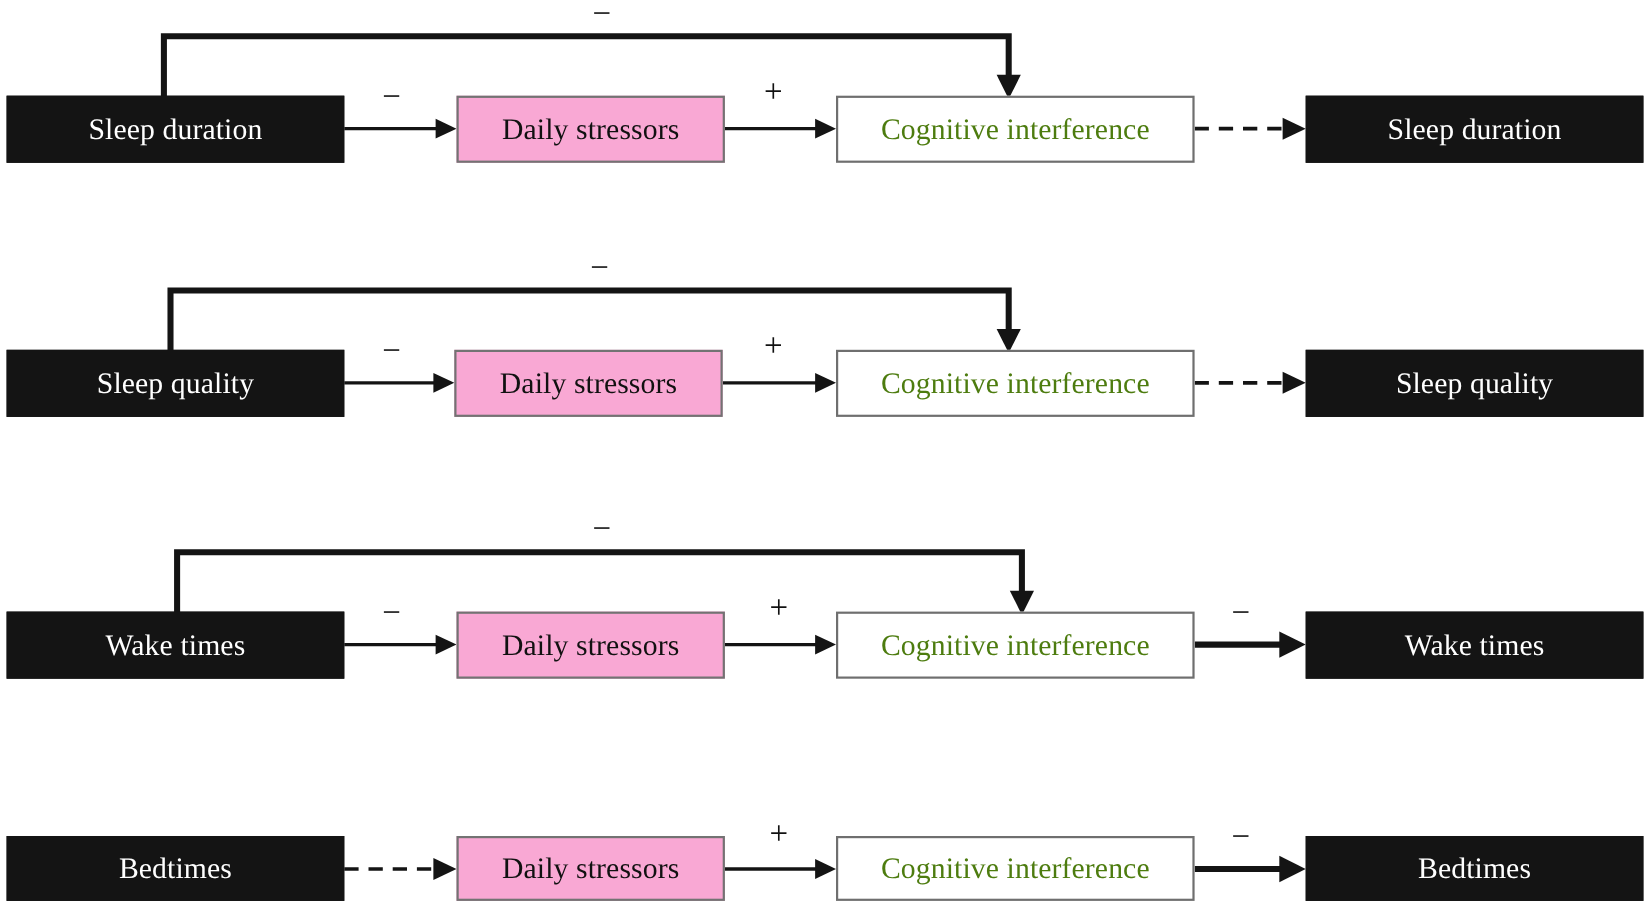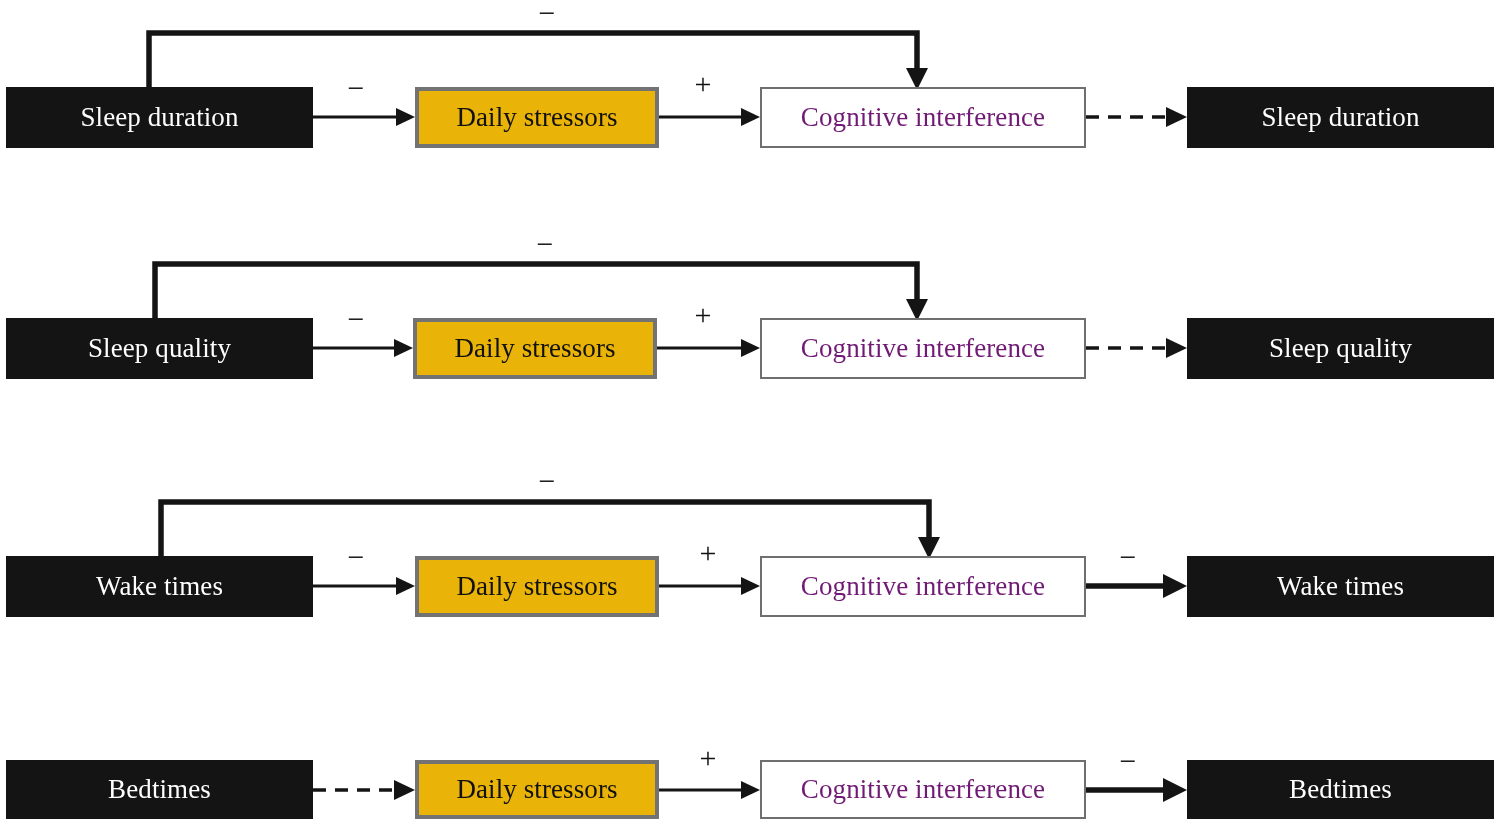--- a/index.html
+++ b/index.html
@@ -32,27 +32,27 @@
     line-height: 1;
     letter-spacing: 0.1px;
     white-space: nowrap;
   }
   .node.dark {
     background: #141414;
     color: #ffffff;
     border: 1px solid #141414;
   }
   .node.gray {
-    background: #eab308;
+    background: #f9a8d4;
     color: #111111;
-    border: 4px solid #737373;
+    border: 2px solid #737373;
   }
   .node.light {
     background: #ffffff;
-    color: #701a75;
+    color: #4d7c0f;
     border: 2px solid #6f6f6f;
   }
 
   
   .sign {
     position: absolute;
     font-size: 30px;
     line-height: 1;
     color: #111111;
     font-family: "Liberation Serif", "DejaVu Serif", serif;

